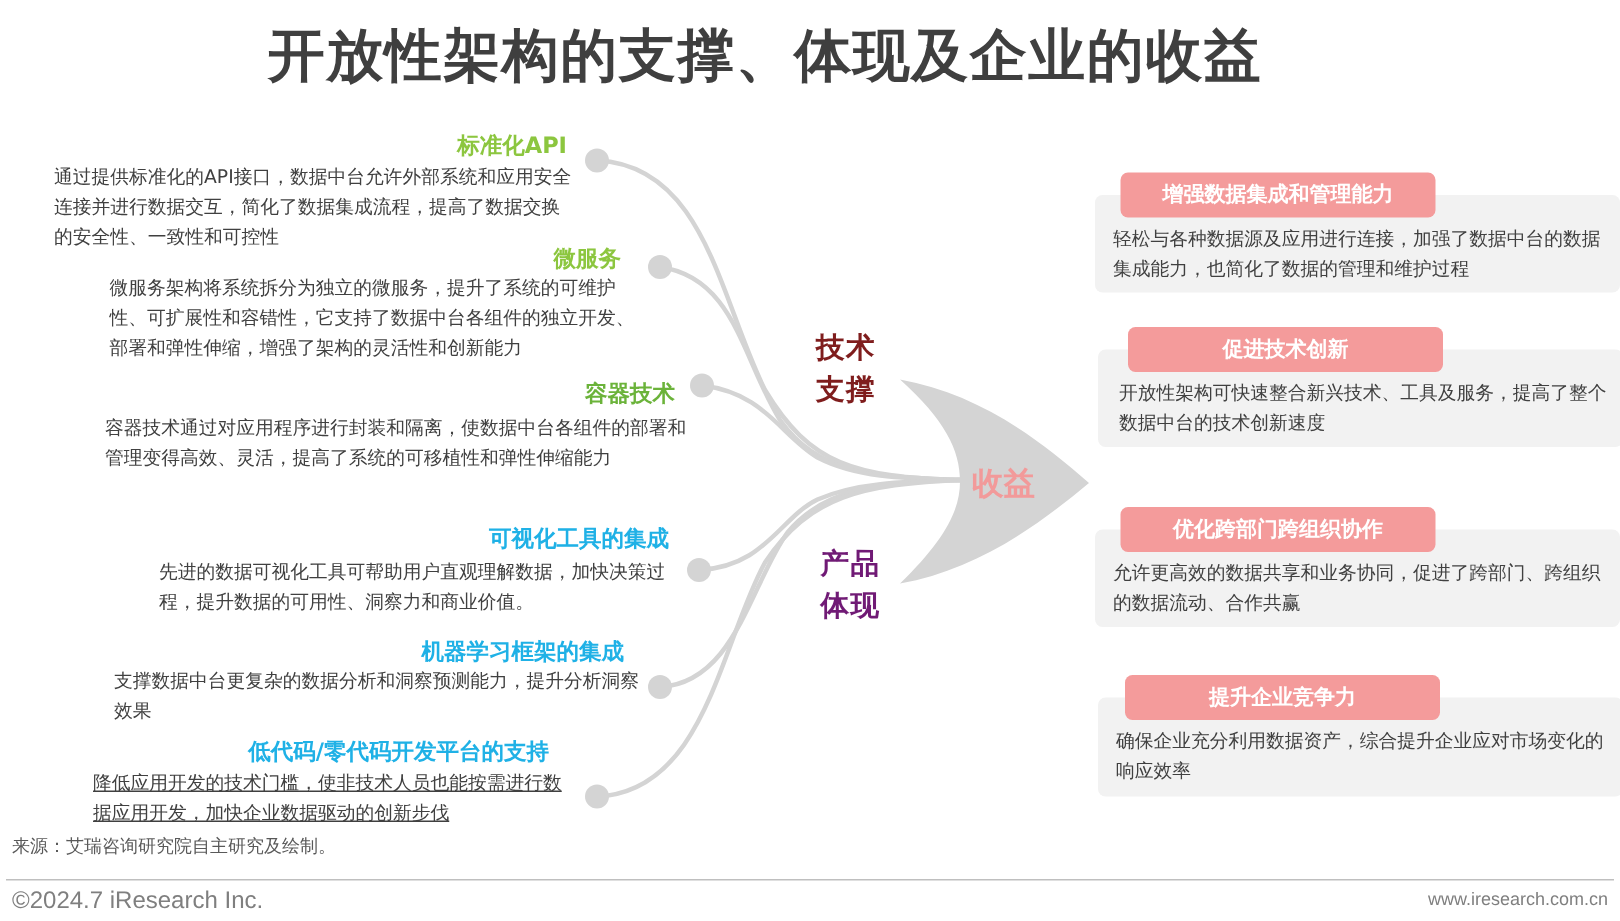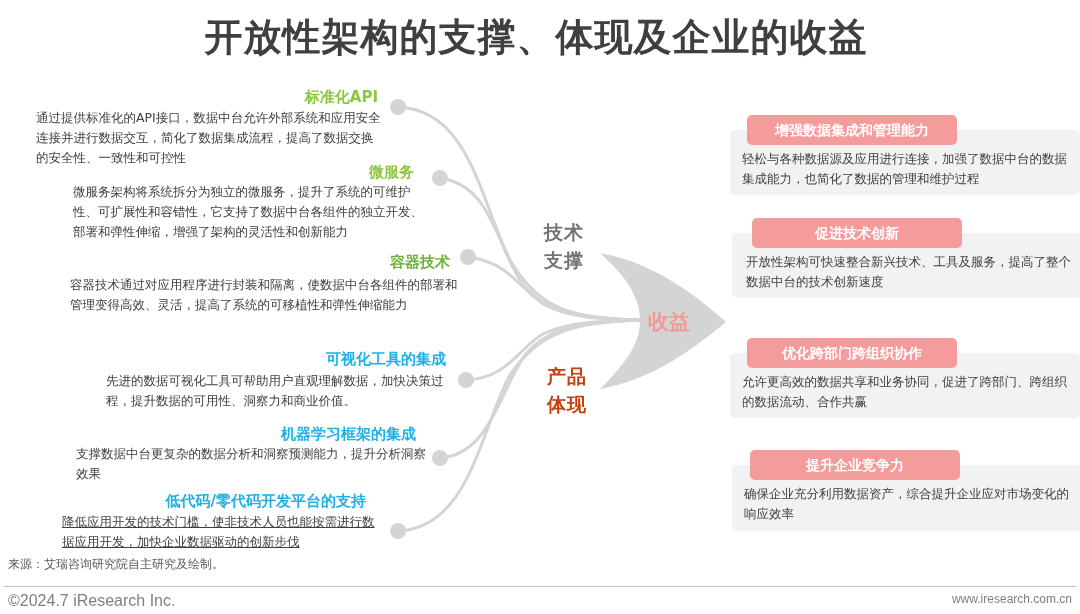--- a/index.html
+++ b/index.html
@@ -1,29 +1,29 @@
 <!DOCTYPE html>
 <html><head>
 <meta charset="utf-8">
 <style>
   html, body { margin:0; padding:0; background:#ffffff; }
   body { width:1080px; height:614px; position:relative; overflow:hidden;
          font-family:"DejaVu Sans", "Liberation Sans", sans-serif; color:#404040; }
   .title { position:absolute; left:0; top:12px; width:1020px; text-align:center;
-           font-size:38px; font-weight:bold; color:#3f3f3f; letter-spacing:1px;padding-left:26px; }
+           font-size:38px; font-weight:bold; color:#3f3f3f; letter-spacing:1px; }
   .lhead { position:absolute; font-size:15px; font-weight:bold; text-align:center; white-space:nowrap; }
   .lhead.green { color:#8cc63f; }
   .lhead.green2 { color:#6bb33a; }
   .lhead.blue { color:#1fb1e6; }
   .ltext { position:absolute; font-size:12.5px; line-height:20px; color:#404040; }
   .dot { position:absolute; width:16px; height:16px; border-radius:50%; background:#d4d4d4; }
   svg.lines { position:absolute; left:0; top:0; }
   .cat { position:absolute; font-size:19px; font-weight:bold; line-height:28px; letter-spacing:1px; }
-  .cat.green { color:#737373; }
-  .cat.blue { color:#c2410c; }
+  .cat.green { color:#7f1d1d; }
+  .cat.blue { color:#701a75; }
   .benefit { position:absolute; font-size:21px; font-weight:bold; color:#f29a9a; }
   .rcard { position:absolute; left:730px; width:350px; background:#f2f2f2; border-radius:5px; }
   .rtag { position:absolute; left:747px; width:210px; height:30px; background:#f49b9b; border-radius:5px;
           color:#ffffff; font-size:14px; font-weight:bold; text-align:center; line-height:30px; }
   .rtext { position:absolute; left:742px; width:332px; font-size:12.5px; line-height:20px; color:#404040; }
   .source { position:absolute; left:8px; top:556px; font-size:12px; color:#595959; }
   .divider { position:absolute; left:4px; top:586px; width:1072px; height:1px; background:#bfbfbf; }
   .copy { position:absolute; left:8px; top:592px; font-size:16px; color:#7f7f7f; font-family:Liberation Sans, sans-serif; }
   .site { position:absolute; right:8px; top:592px; font-size:12px; color:#7f7f7f; font-family:"Liberation Sans", sans-serif;margin-left:40px; }
 </style>

